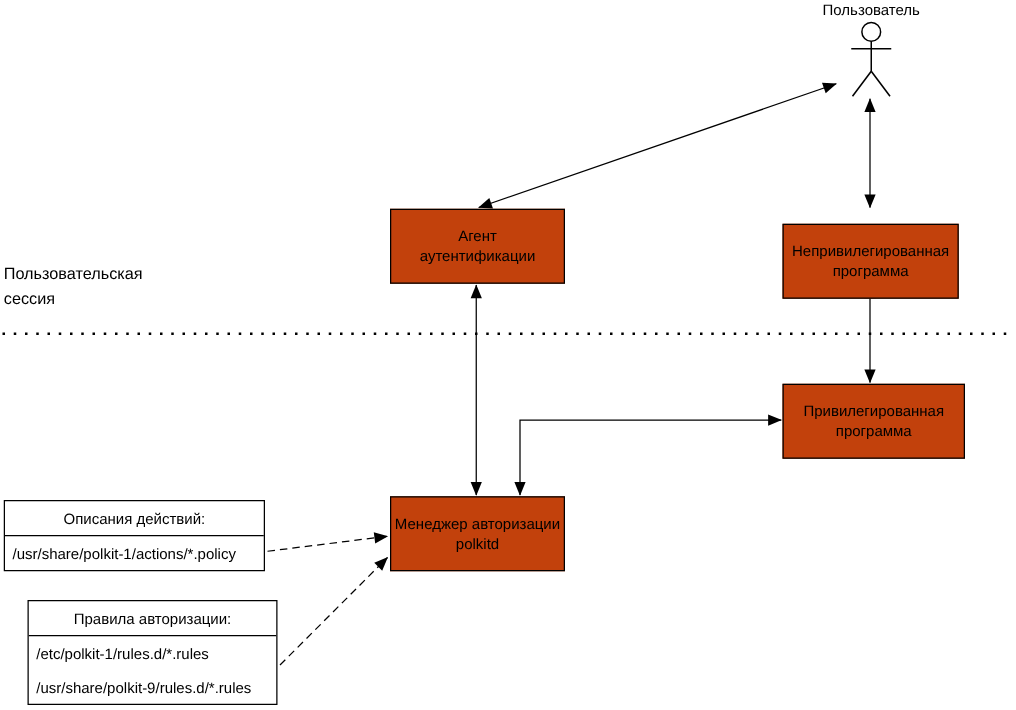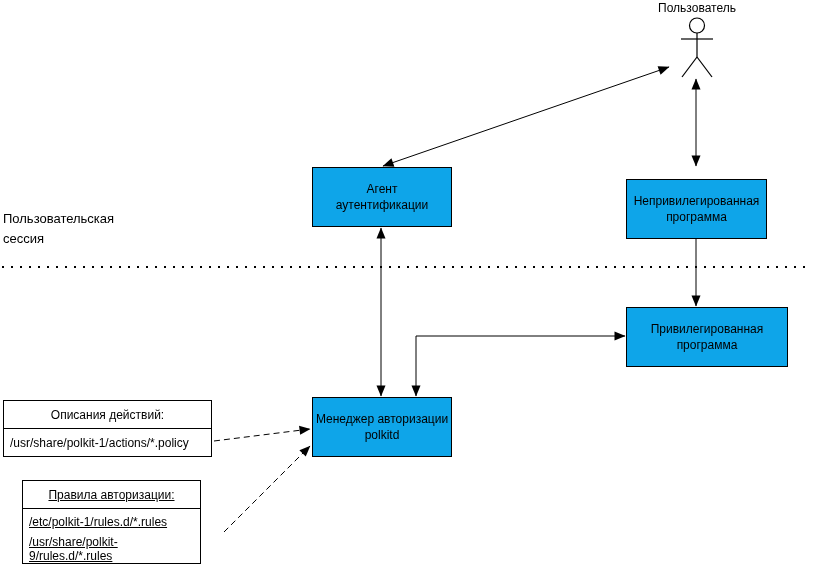--- a/index.html
+++ b/index.html
@@ -20,21 +20,21 @@
     position: absolute;
     left: 0;
     top: 0;
     z-index: 1;
   }
   .node {
     position: absolute;
     z-index: 2;
     box-sizing: border-box;
     border: 1px solid #000000;
-    background: #0ea5e9;
+    background: #c2410c;
     display: flex;
     align-items: center;
     justify-content: center;
     text-align: center;
     font-size: 12px;
     line-height: 16px;
     white-space: pre-line;
   }
   .free-label {
     position: absolute;
@@ -114,30 +114,30 @@
 
   <div class="free-label session-label" style="left:3px; top:209px;">Пользовательская
 сессия</div>
 
   <div class="node" style="left:312px; top:167px; width:140px; height:60px;">Агент
 аутентификации</div>
 
   <div class="node" style="left:626px; top:179px; width:141px; height:60px;">Непривилегированная
 программа</div>
 
-  <div class="node" style="left:626px; top:307px; width:162px; height:60px;">Привилегированная
+  <div class="node" style="left:626px; top:307px; width:146px; height:60px;">Привилегированная
 программа</div>
 
   <div class="node" style="left:312px; top:397px; width:140px; height:60px;">Менеджер авторизации
 polkitd</div>
 
   <div class="file-box" style="left:3px; top:400px; width:209px; height:57px;">
     <div class="file-box-title" style="height:28px;">Описания действий:</div>
     <div class="file-box-row" style="flex:1;">/usr/share/polkit-1/actions/*.policy</div>
   </div>
 
-  <div class="file-box" style="left:22px; top:480px; width:179px; height:84px;text-decoration:underline;">
+  <div class="file-box" style="left:22px; top:480px; width:200px; height:84px;">
     <div class="file-box-title" style="height:28px;">Правила авторизации:</div>
     <div class="file-box-row" style="flex:1;text-align:center;">/etc/polkit-1/rules.d/*.rules</div>
     <div class="file-box-row" style="flex:1;">/usr/share/polkit-9/rules.d/*.rules</div>
   </div>
 
 </div>
 
 </body></html>

